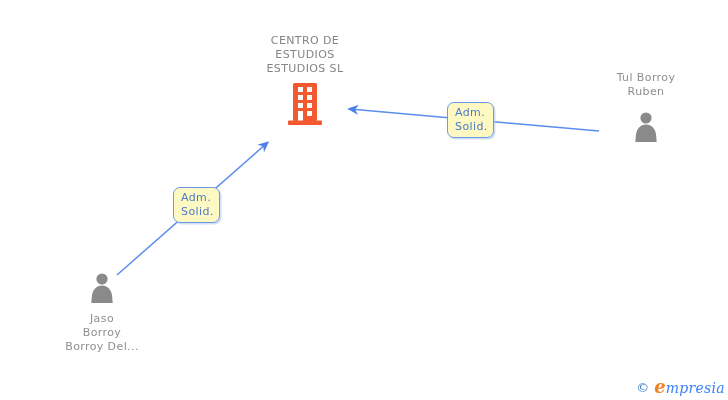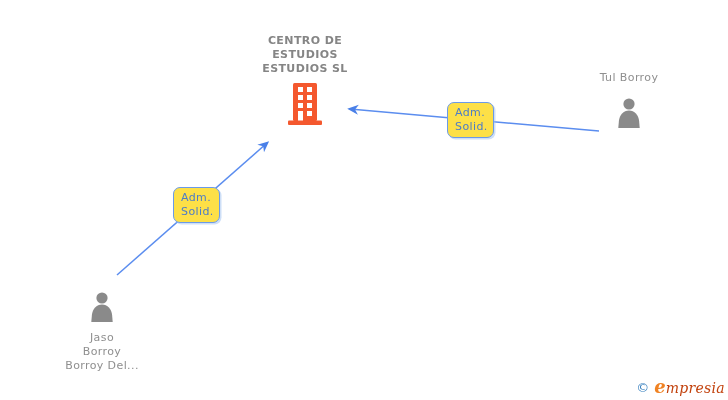--- a/index.html
+++ b/index.html
@@ -20,39 +20,39 @@
     width: 728px; height: 400px;
   }
 
   .node {
     position: absolute;
     text-align: center;
   }
 
   .company-name {
     font-size: 11px;
-    font-weight: bold;
+    font-weight: normal;
     line-height: 14px;
     color: #858585;
     letter-spacing: 0.4px;
   }
 
   .person-name {
     font-size: 11px;
     line-height: 14px;
     color: #8f8f8f;
     letter-spacing: 0.4px;
   }
 
   .node-icon { display: inline-block; }
 
   .edge-label {
     position: absolute;
     width: 47px;
-    background: #fde047;
+    background: #fef9c3;
     border: 1px solid #6b9ae8;
     border-radius: 7px;
     box-shadow: 1.5px 1.5px 0 rgba(165, 197, 240, 0.55);
     padding: 3px 0 3px 7px;
     font-size: 11px;
     line-height: 14px;
     color: #4d7cc7;
     letter-spacing: 0.4px;
     text-align: left;
   }
@@ -75,21 +75,21 @@
     font-family: "DejaVu Serif", serif;
     font-style: italic;
     font-weight: bold;
     font-size: 18px;
     color: #f08222;
   }
   .brand-rest {
     font-family: "DejaVu Serif", serif;
     font-style: italic;
     font-size: 14px;
-    color: #c2410c;
+    color: #3b82f6;
     letter-spacing: 0.3px;
   }
 </style>
 </head>
 <body>
 
 <div class="canvas">
 
   <svg class="edges-layer" width="728" height="400" viewBox="0 0 728 400">
     <defs>
@@ -120,33 +120,34 @@
         <rect x="10" y="12" width="5" height="5" fill="#ffffff"></rect>
         <rect x="19" y="12" width="5" height="5" fill="#ffffff"></rect>
         <rect x="10" y="20" width="5" height="5" fill="#ffffff"></rect>
         <rect x="19" y="20" width="5" height="5" fill="#ffffff"></rect>
         <rect x="19" y="28" width="5" height="5" fill="#ffffff"></rect>
         <rect x="10" y="28" width="5" height="9.5" fill="#ffffff"></rect>
       </svg>
     </span>
   </div>
 
-  <div class="node" style="left:569px; top:71px; width:120px;">
+  <div class="node" style="left:586px; top:71px; width:120px;">
     <div class="person-name">
       <div>Tul Borroy</div>
+      <div>Ruben</div>
     </div>
     <span class="node-icon" style="margin-top:13px;">
       <svg width="28" height="30" viewBox="0 0 28 30">
         <circle cx="14" cy="6" r="5.6" fill="#8a8a8a"></circle>
         <path d="M14,12.6 C8.4,12.6 4.6,16.8 3.9,23 L3.3,30 L24.7,30 L24.1,23 C23.4,16.8 19.6,12.6 14,12.6 Z" fill="#8a8a8a"></path>
       </svg>
     </span>
   </div>
 
-  <div class="node" style="left:42px; top:292px; width:120px;">
+  <div class="node" style="left:42px; top:273px; width:120px;">
     <span class="node-icon">
       <svg width="28" height="30" viewBox="0 0 28 30">
         <circle cx="14" cy="6" r="5.6" fill="#8a8a8a"></circle>
         <path d="M14,12.6 C8.4,12.6 4.6,16.8 3.9,23 L3.3,30 L24.7,30 L24.1,23 C23.4,16.8 19.6,12.6 14,12.6 Z" fill="#8a8a8a"></path>
       </svg>
     </span>
     <div class="person-name" style="margin-top:5px;">
       <div>Jaso</div>
       <div>Borroy</div>
       <div>Borroy Del...</div>

